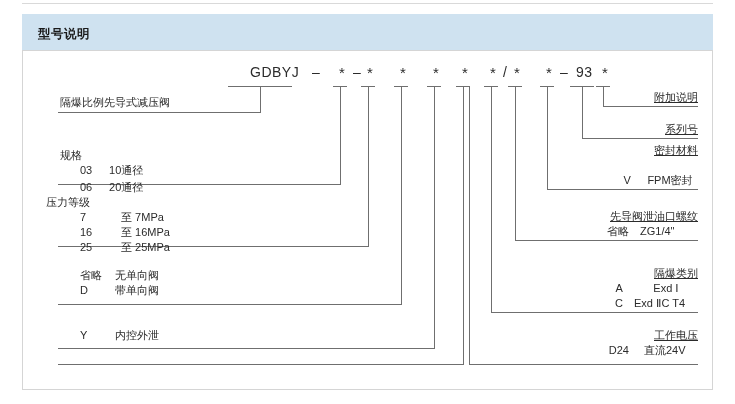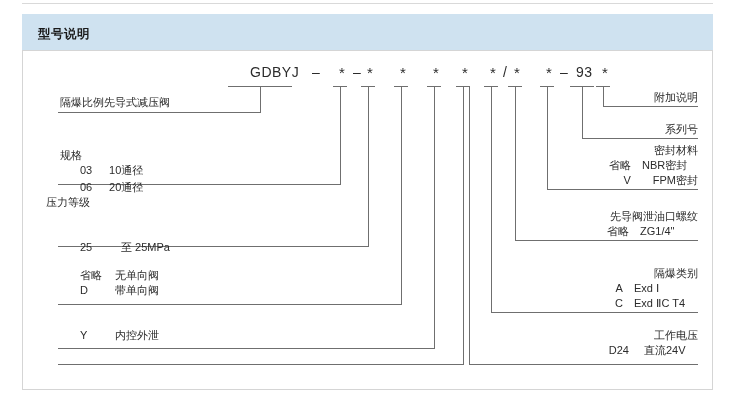--- a/index.html
+++ b/index.html
@@ -68,21 +68,21 @@
   }
   .code-seg.brand { font-size: 14px; }
   .code-seg.star { font-size: 15px; }
   .lbl {
     position: absolute;
     font-size: 11px;
     color: #2b2b2b;
     white-space: nowrap;
     line-height: 15px;
   }
-  .lbl-r { text-align: right; }
+  .lbl-r { text-align: right; text-decoration: underline; }
   .kv {
     position: absolute;
     font-size: 11px;
     color: #2b2b2b;
     white-space: nowrap;
     line-height: 15px;
     margin-left: 20px;
   }
   .kv .k { display: inline-block; }
   .kv .v { display: inline-block; }
@@ -171,20 +171,28 @@
     <div class="kv" style="left:38px; top:113px">
       <span class="k" style="width:26px">03</span>
       <span class="v">10通径</span>
     </div>
     <div class="kv" style="left:38px; top:130px">
       <span class="k" style="width:26px">06</span>
       <span class="v">20通径</span>
     </div>
 
     <div class="lbl" style="left:24px; top:145px">压力等级</div>
+    <div class="kv" style="left:38px; top:160px">
+      <span class="k" style="width:38px">7</span>
+      <span class="v">至 7MPa</span>
+    </div>
+    <div class="kv" style="left:38px; top:175px">
+      <span class="k" style="width:38px">16</span>
+      <span class="v">至 16MPa</span>
+    </div>
     <div class="kv" style="left:38px; top:190px">
       <span class="k" style="width:38px">25</span>
       <span class="v">至 25MPa</span>
     </div>
 
     <div class="kv" style="left:38px; top:218px">
       <span class="k" style="width:32px">省略</span>
       <span class="v">无单向阀</span>
     </div>
     <div class="kv" style="left:38px; top:233px">
@@ -195,39 +203,35 @@
     <div class="kv" style="left:38px; top:278px">
       <span class="k" style="width:32px">Y</span>
       <span class="v">内控外泄</span>
     </div>
 
     <div class="lbl lbl-r" style="right:15px; top:40px">附加说明</div>
 
     <div class="lbl lbl-r" style="right:15px; top:72px">系列号</div>
 
     <div class="lbl lbl-r" style="right:15px; top:93px">密封材料</div>
-    <div class="kv" style="right:15px; top:108px; text-align:right">
-      <span class="k">省略</span>
-      <span class="v" style="margin-left:8px; display:inline-block; width:56px; text-align:left">NBR密封</span>
-    </div>
     <div class="kv" style="right:15px; top:123px; text-align:right">
       <span class="k">V</span>
-      <span class="v" style="margin-left:8px; display:inline-block; width:56px; text-align:right">FPM密封</span>
+      <span class="v" style="margin-left:8px; display:inline-block; width:56px; text-align:center">FPM密封</span>
     </div>
 
     <div class="lbl lbl-r" style="right:15px; top:159px">先导阀泄油口螺纹</div>
     <div class="kv" style="right:15px; top:174px; text-align:right">
       <span class="k">省略</span>
       <span class="v" style="margin-left:8px; display:inline-block; width:58px; text-align:left">ZG1/4"</span>
     </div>
 
     <div class="lbl lbl-r" style="right:15px; top:216px">隔爆类别</div>
     <div class="kv" style="right:15px; top:231px; text-align:right">
       <span class="k">A</span>
-      <span class="v" style="margin-left:8px; display:inline-block; width:64px; text-align:left">Exd Ⅰ</span>
+      <span class="v" style="margin-left:8px; display:inline-block; width:64px; text-align:center">Exd Ⅰ</span>
     </div>
     <div class="kv" style="right:15px; top:246px; text-align:right">
       <span class="k">C</span>
       <span class="v" style="margin-left:8px; display:inline-block; width:64px; text-align:left">Exd ⅡC T4</span>
     </div>
 
     <div class="lbl lbl-r" style="right:15px; top:278px">工作电压</div>
     <div class="kv" style="right:15px; top:293px; text-align:right">
       <span class="k">D24</span>
       <span class="v" style="margin-left:12px; display:inline-block; width:54px; text-align:left">直流24V</span>

